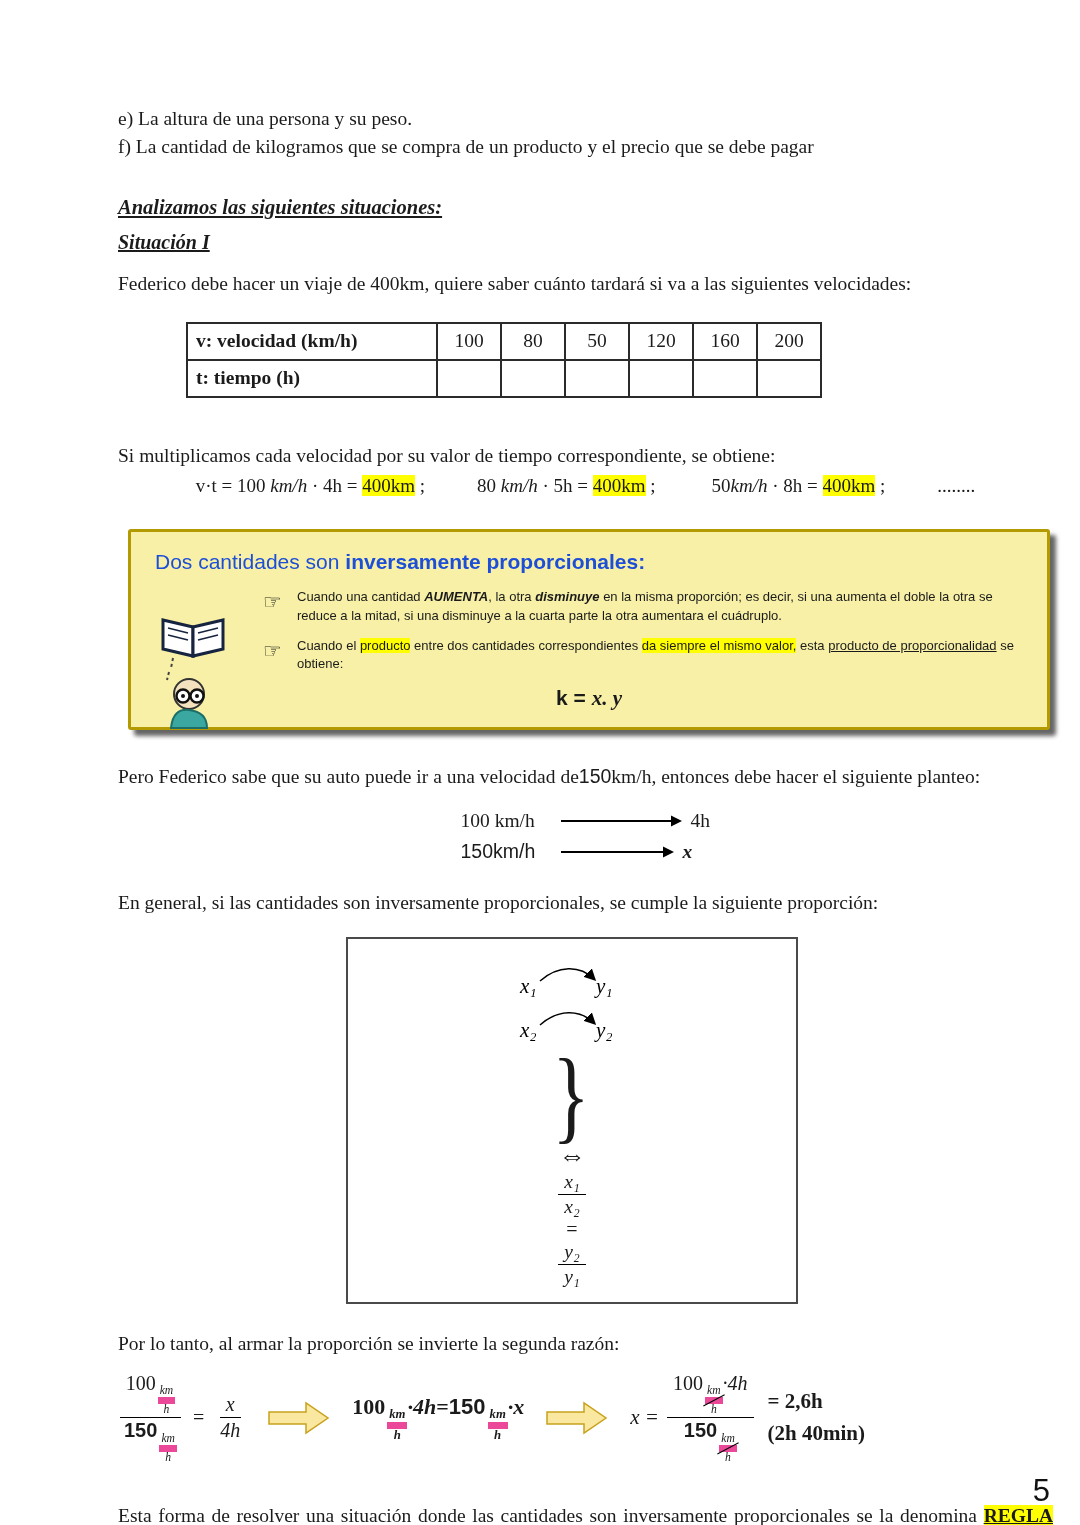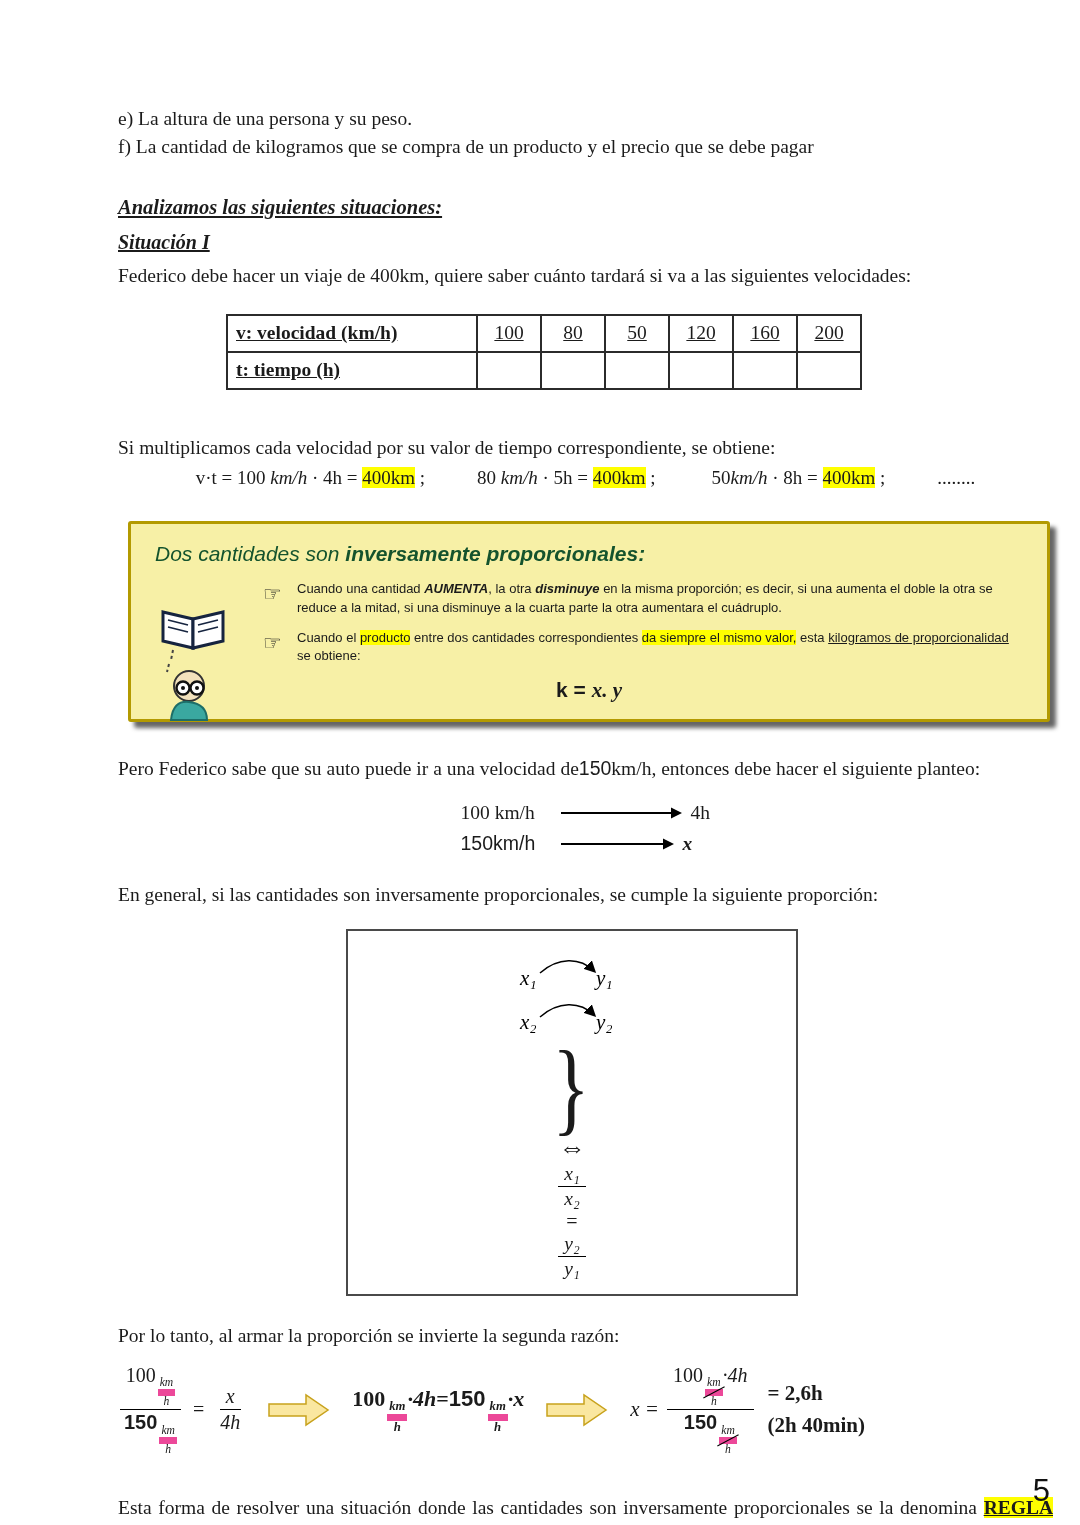--- a/index.html
+++ b/index.html
@@ -20,45 +20,45 @@
   .hl { background:#ffff00; }
   .sans { font-family:"Liberation Sans", sans-serif; }
   .b { font-weight:bold; }
   .i { font-style:italic; }
   .u { text-decoration:underline; }
 
   .list-item { line-height:1.45; }
 
   .heading { font-weight:bold; font-style:italic; text-decoration:underline; font-size:20.5px; margin-top:34px; }
   .subheading { font-weight:bold; font-style:italic; text-decoration:underline; font-size:20px; margin-top:12px; }
-  .situation-par { margin-top:8px; line-height:1.45; }
+  .situation-par { margin-top:16px; line-height:1.45; }
 
   
-  table.vel { border-collapse:collapse; margin:24px 0 0 108px;text-decoration:underline; }
+  table.vel { border-collapse:collapse; margin:24px 0 0 68px; }
   table.vel td { border:2px solid #2b2b2b; height:37px; padding:0 8px; }
   table.vel td.head { width:250px; font-weight:bold; text-align:left; }
   table.vel td.val { width:64px; text-align:center; }
 
   .mult-intro { margin-top:44px; line-height:1.4; }
   .eq-line { margin-top:6px; font-size:19px; white-space:nowrap;text-align:center; }
   .eq-line .gap { display:inline-block; width:52px; }
   .eq-line .gap2 { display:inline-block; width:56px; }
 
   
   .infobox {
     margin-top:32px; margin-left:10px; width:922px;
     background:#f7f0a6;
     border:3px solid #b39a00;
     border-radius:3px;
     box-shadow:6px 6px 4px rgba(50,50,50,0.75);
     padding:18px 24px 16px 24px;
     font-family:"Liberation Sans", sans-serif;
     position:relative;
   }
-  .infobox .title { font-style:italic; font-size:21px; color:#14532d; }
+  .infobox .title { font-size:21px; color:#1d4ed8; }
   .infobox .bullets { margin-left:108px; margin-top:14px; }
   .bullet-row { display:flex; margin-bottom:12px; }
   .bullet-glyph { width:34px; flex:0 0 34px; font-size:21px; line-height:1.3; }
   .bullet-text { font-size:13px; line-height:1.42; text-align:left; }
   .reader-icon-wrap { position:absolute; left:24px; top:78px; }
   .k-formula { text-align:center; margin-top:4px; font-size:21px; }
   .k-formula .kvar { font-family:"Liberation Serif", serif; font-style:italic; font-weight:bold; }
 
   .federico-par { margin-top:32px; line-height:1.45; }
 
@@ -169,21 +169,21 @@
         </svg>
       </div>
 
       <div class="bullets">
         <div class="bullet-row">
           <span class="bullet-glyph">☞</span>
           <span class="bullet-text"><span>Cuando una cantidad </span><span class="b i">AUMENTA</span><span>, la otra </span><span class="b i">disminuye</span><span> en la misma proporción; es decir, si una aumenta el doble la otra se reduce a la mitad, si una disminuye a la cuarta parte la otra aumentara el cuádruplo.</span></span>
         </div>
         <div class="bullet-row">
           <span class="bullet-glyph">☞</span>
-          <span class="bullet-text"><span>Cuando el </span><span class="hl">producto</span><span> entre dos cantidades correspondientes </span><span class="hl">da siempre el mismo valor,</span><span> esta </span><span class="u">kilogramos de proporcionalidad</span><span> se obtiene:</span></span>
+          <span class="bullet-text"><span>Cuando el </span><span class="hl">producto</span><span> entre dos cantidades correspondientes </span><span class="hl">da siempre el mismo valor,</span><span> esta </span><span class="u">producto de proporcionalidad</span><span> se obtiene:</span></span>
         </div>
       </div>
 
       <p class="k-formula"><span class="b">k = </span><span class="kvar">x. y</span></p>
     </div>
 
     <p class="federico-par justify"><span>Pero Federico sabe que su auto puede ir a una velocidad de</span><span class="sans">150</span><span>km/h, entonces debe hacer el siguiente planteo:</span></p>
 
     <div class="planteo">
       <div class="planteo-row">

